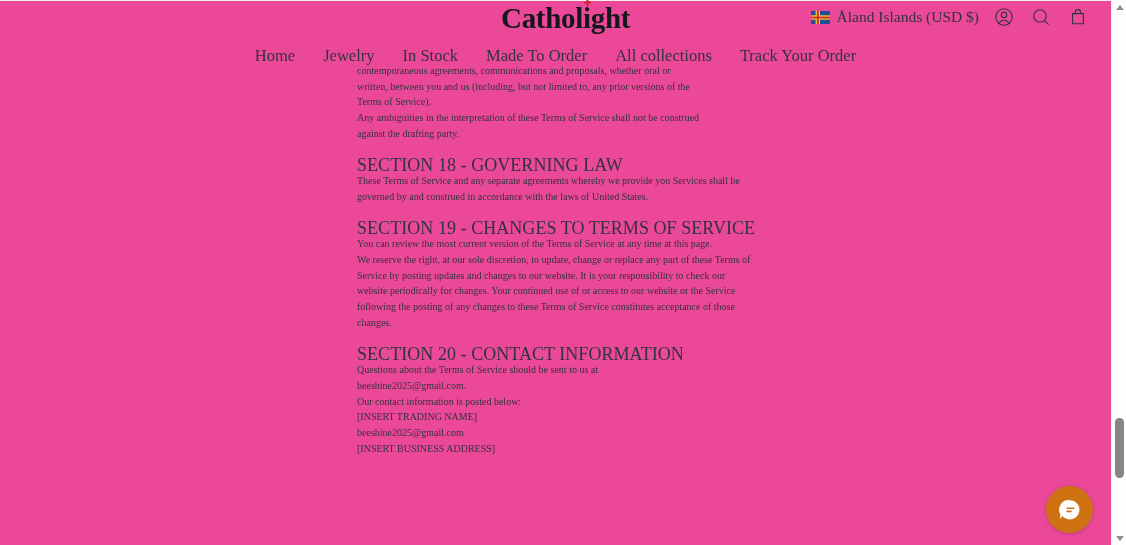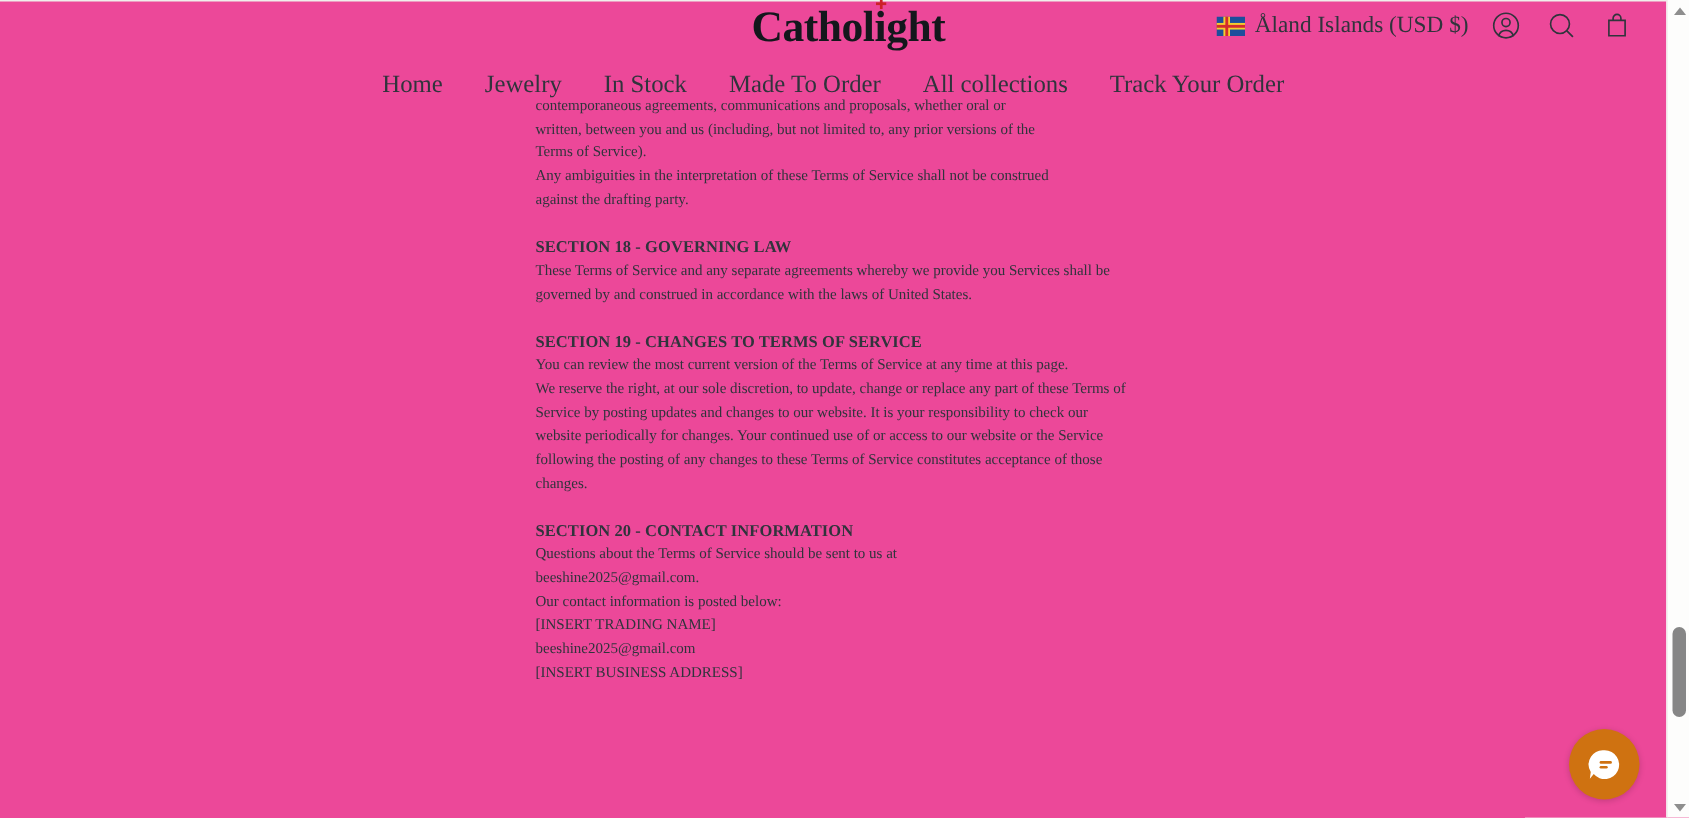--- a/index.html
+++ b/index.html
@@ -99,22 +99,22 @@
   .doc p {
     margin:0;
     font-size:10px;
     line-height:15.7px;
     color:#30343c;
     font-family:"Liberation Serif", serif;
   }
   .doc .blk { margin-bottom:16px; }
   .doc .blk:last-child { margin-bottom:0; }
   .doc .h {
-    font-weight:bold;
-    font-size:11px;
+    font-weight:normal;
+    font-size:18px;
     line-height:15.7px;
     letter-spacing:0.05px;
   }
 
   
   .chat {
     position:absolute;
     right:18px; bottom:12px;
     width:47px; height:47px;
     border-radius:50%;

